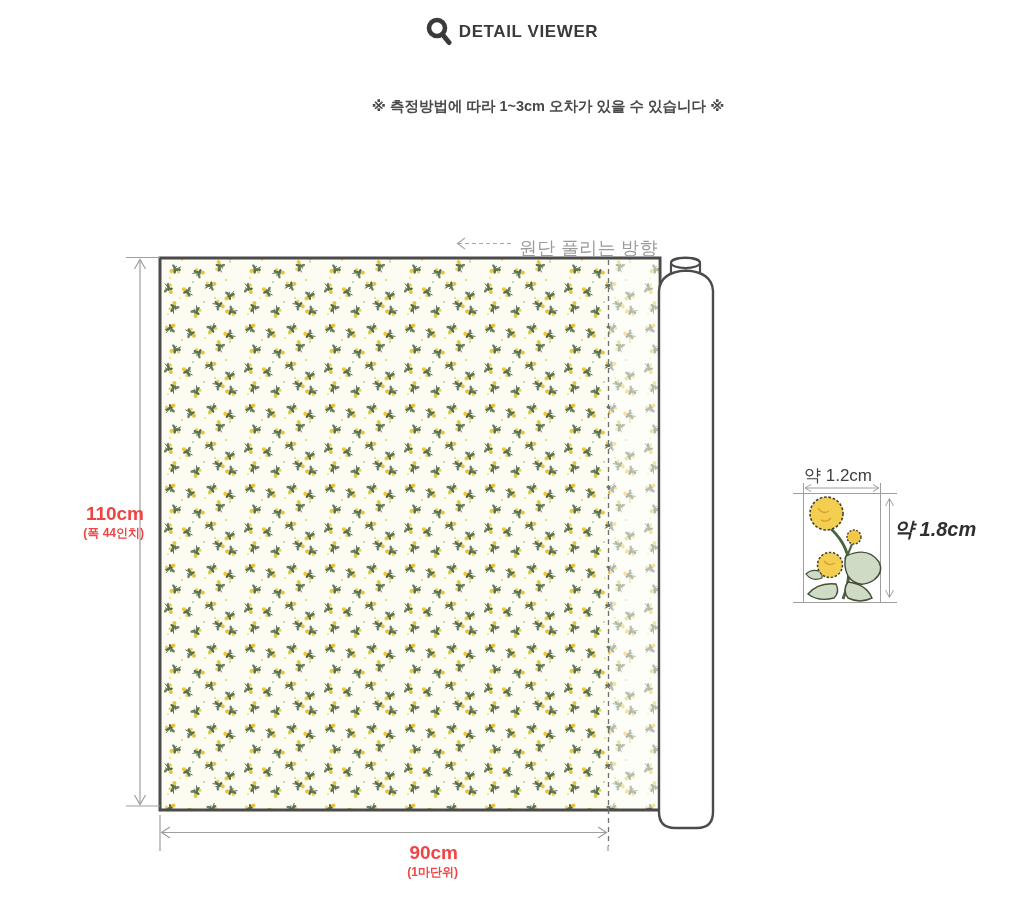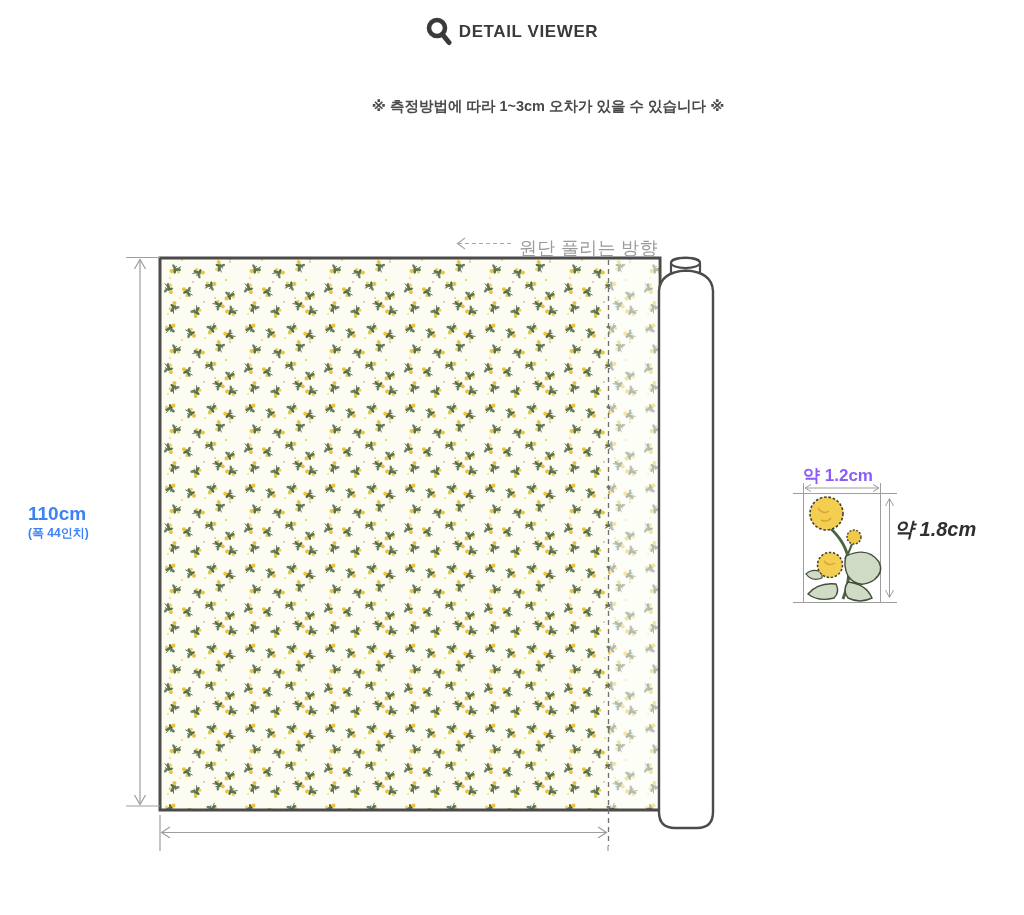--- a/index.html
+++ b/index.html
@@ -7,27 +7,27 @@
        font-family:"Liberation Sans","DejaVu Sans",sans-serif;color:#3c3c3c;}
   .stage{position:absolute;inset:0;width:1024px;height:841px;}
   .diagram-svg{position:absolute;left:0;top:0;z-index:1;}
   .header{position:absolute;left:0;top:16px;width:100%;display:flex;
           justify-content:center;align-items:center;gap:7px;z-index:2;}
   .header .title{font-size:17px;font-weight:800;letter-spacing:.6px;color:#3a3a3a;}
   .notice{position:absolute;left:0;top:97px;width:100%;text-align:center;
           font-size:14.5px;font-weight:600;color:#4a4a4a;z-index:2;padding-left:36px;}
   .lbl{position:absolute;z-index:3;}
   .unroll-label{left:519px;top:236px;font-size:18px;color:#9a9a9a;letter-spacing:.3px;}
-  .dim{color:#3b82f6;text-align:left;line-height:1.28;}
+  .dim{color:#ef4444;text-align:right;line-height:1.28;}
   .dim .val{font-size:19px;font-weight:600;}
   .dim .note{font-size:12px;font-weight:700;}
   .height-dim{left:28px;top:502px;width:116px;}
   .width-dim{left:310px;top:841px;width:148px;}
   .motif-w{left:792px;top:464px;width:92px;text-align:center;
-           font-size:17px;font-weight:700;color:#8b5cf6;}
+           font-size:17px;font-weight:400;color:#404040;}
   .motif-h{left:894px;top:516px;font-size:20px;font-weight:600;color:#2f2f2f;font-style:italic;}
 </style>
 </head>
 <body>
 
 <div class="stage">
 
   <div class="header">
     <svg width="26" height="31" viewBox="0 0 26 31">
       <circle cx="11" cy="12" r="8" fill="none" stroke="#3a3a3a" stroke-width="4.6"></circle>
@@ -139,17 +139,21 @@
     </g>
   </svg>
 
   <div class="lbl unroll-label">원단 풀리는 방향</div>
 
   <div class="lbl dim height-dim">
     <div class="val">110cm</div>
     <div class="note">(폭 44인치)</div>
   </div>
 
+  <div class="lbl dim width-dim">
+    <div class="val">90cm</div>
+    <div class="note">(1마단위)</div>
+  </div>
 
   <div class="lbl motif-w">약 1.2cm</div>
   <div class="lbl motif-h">약 1.8cm</div>
 
 </div>
 
 </body></html>

